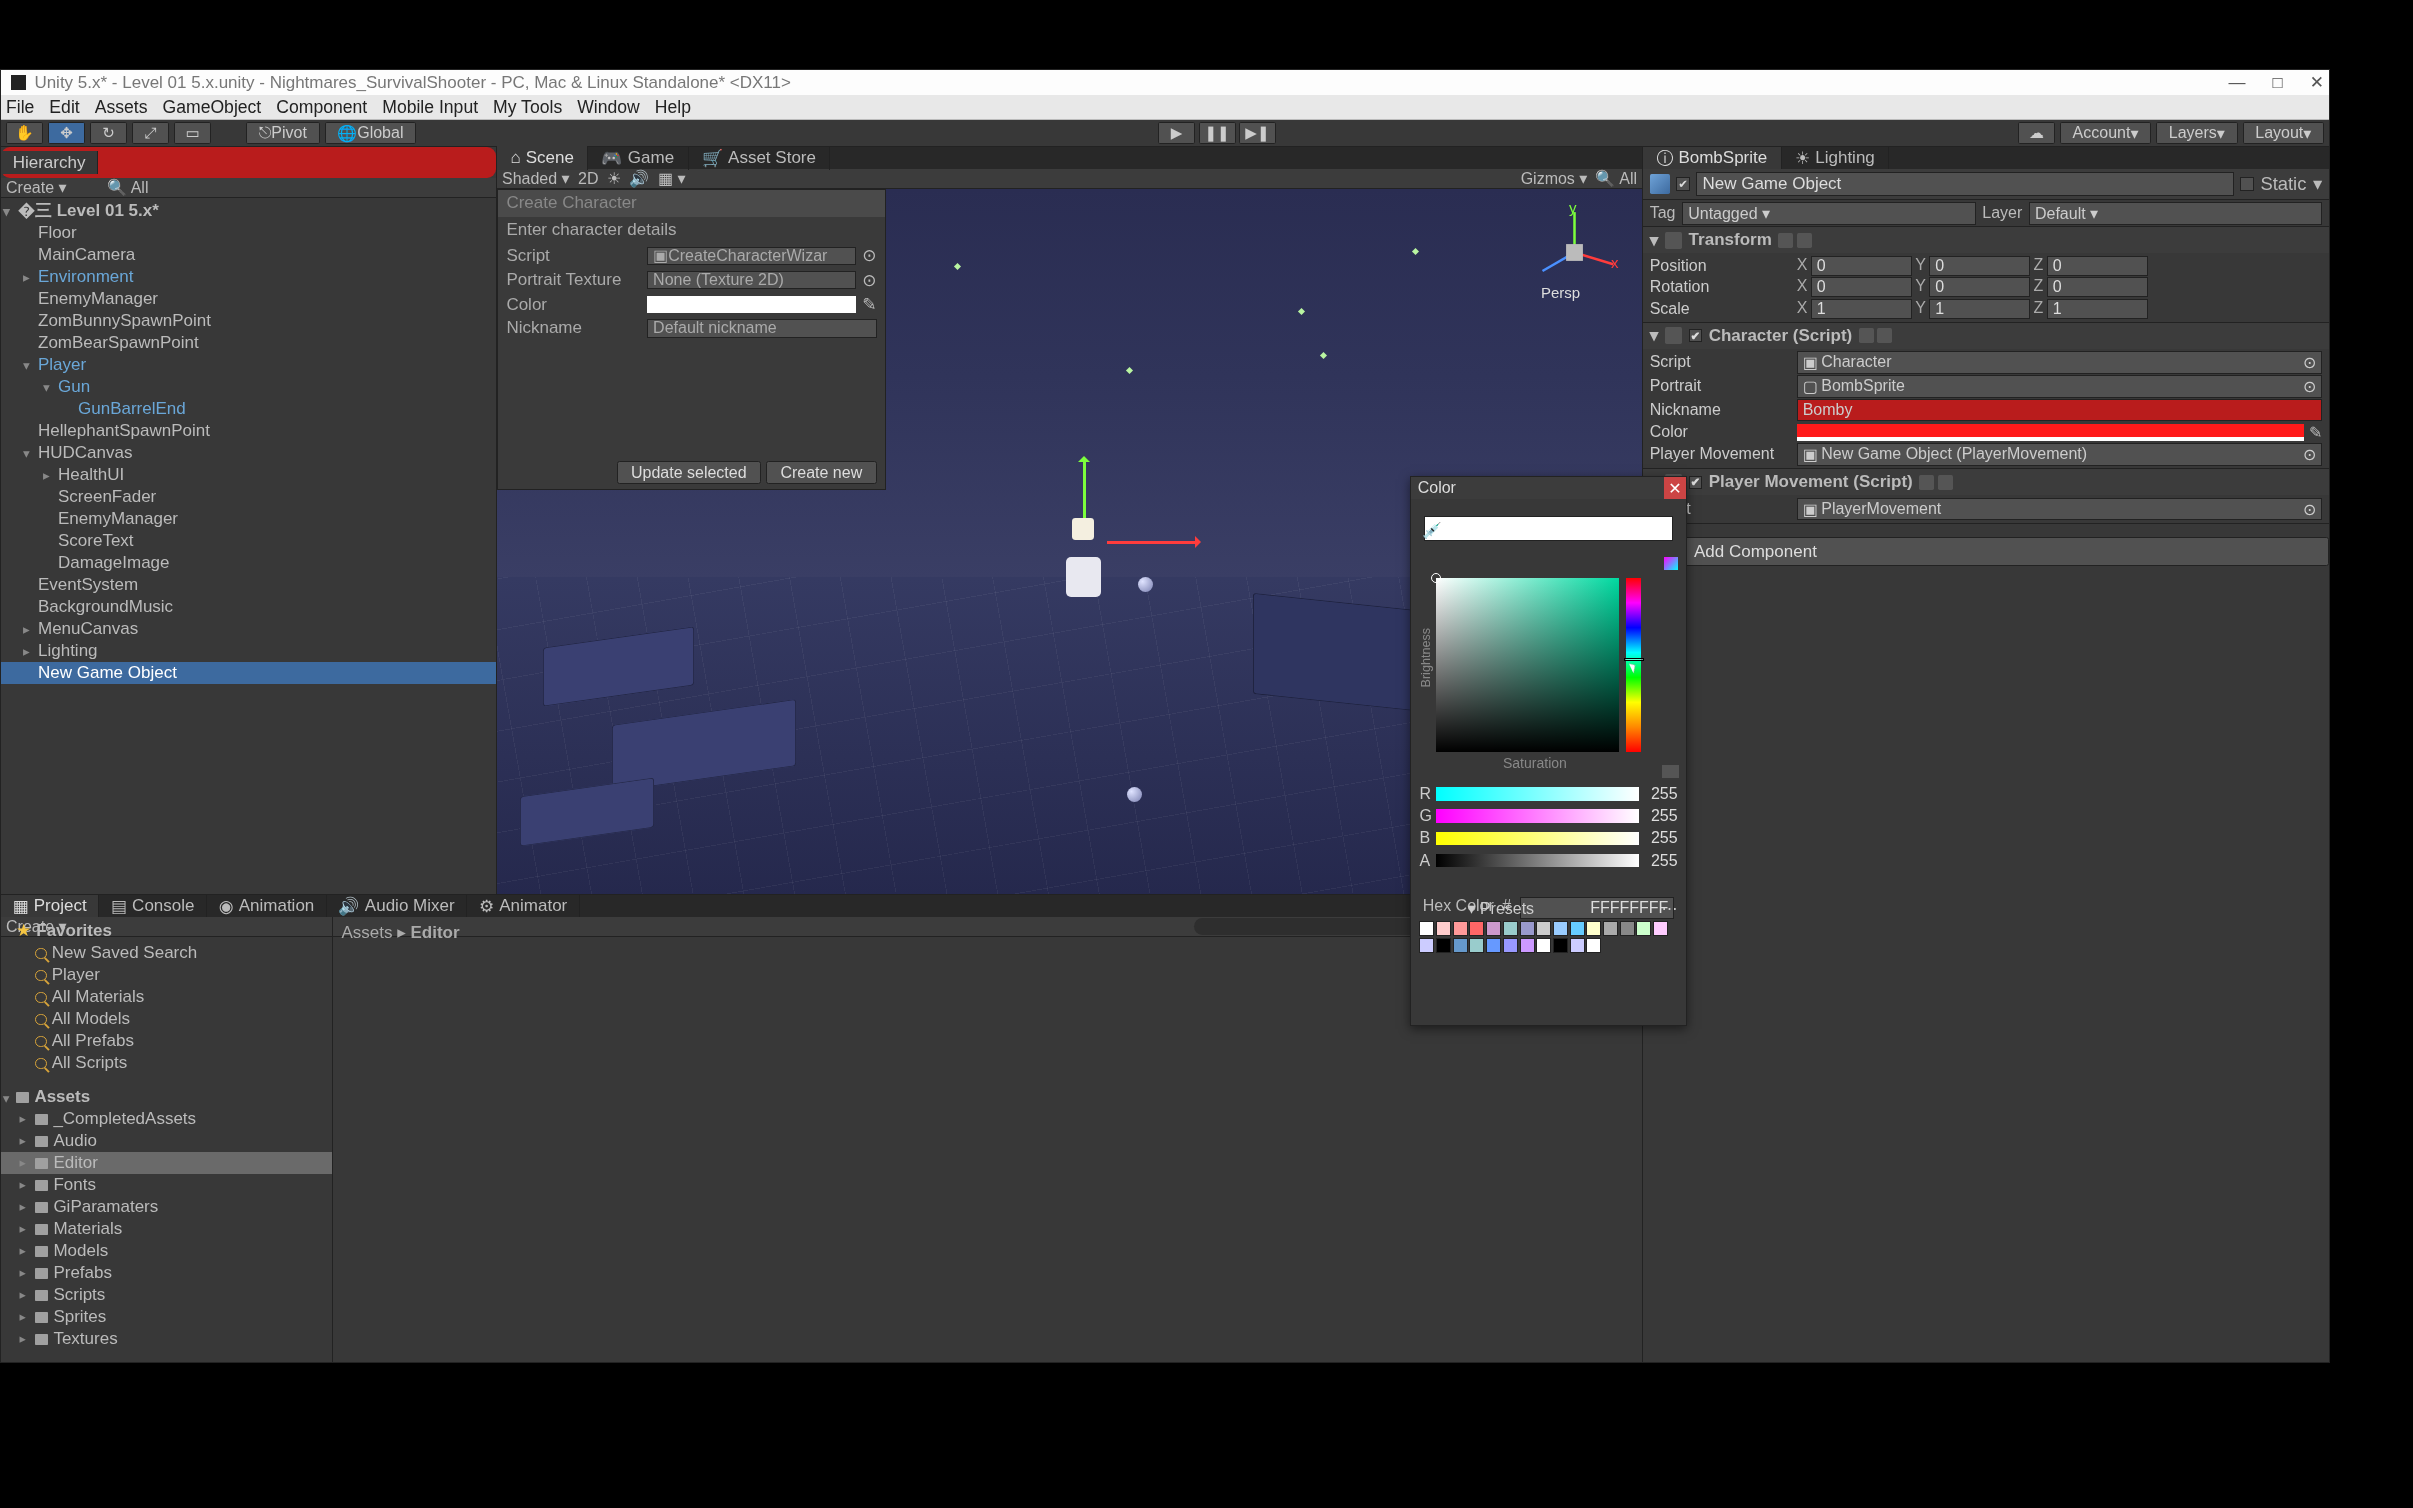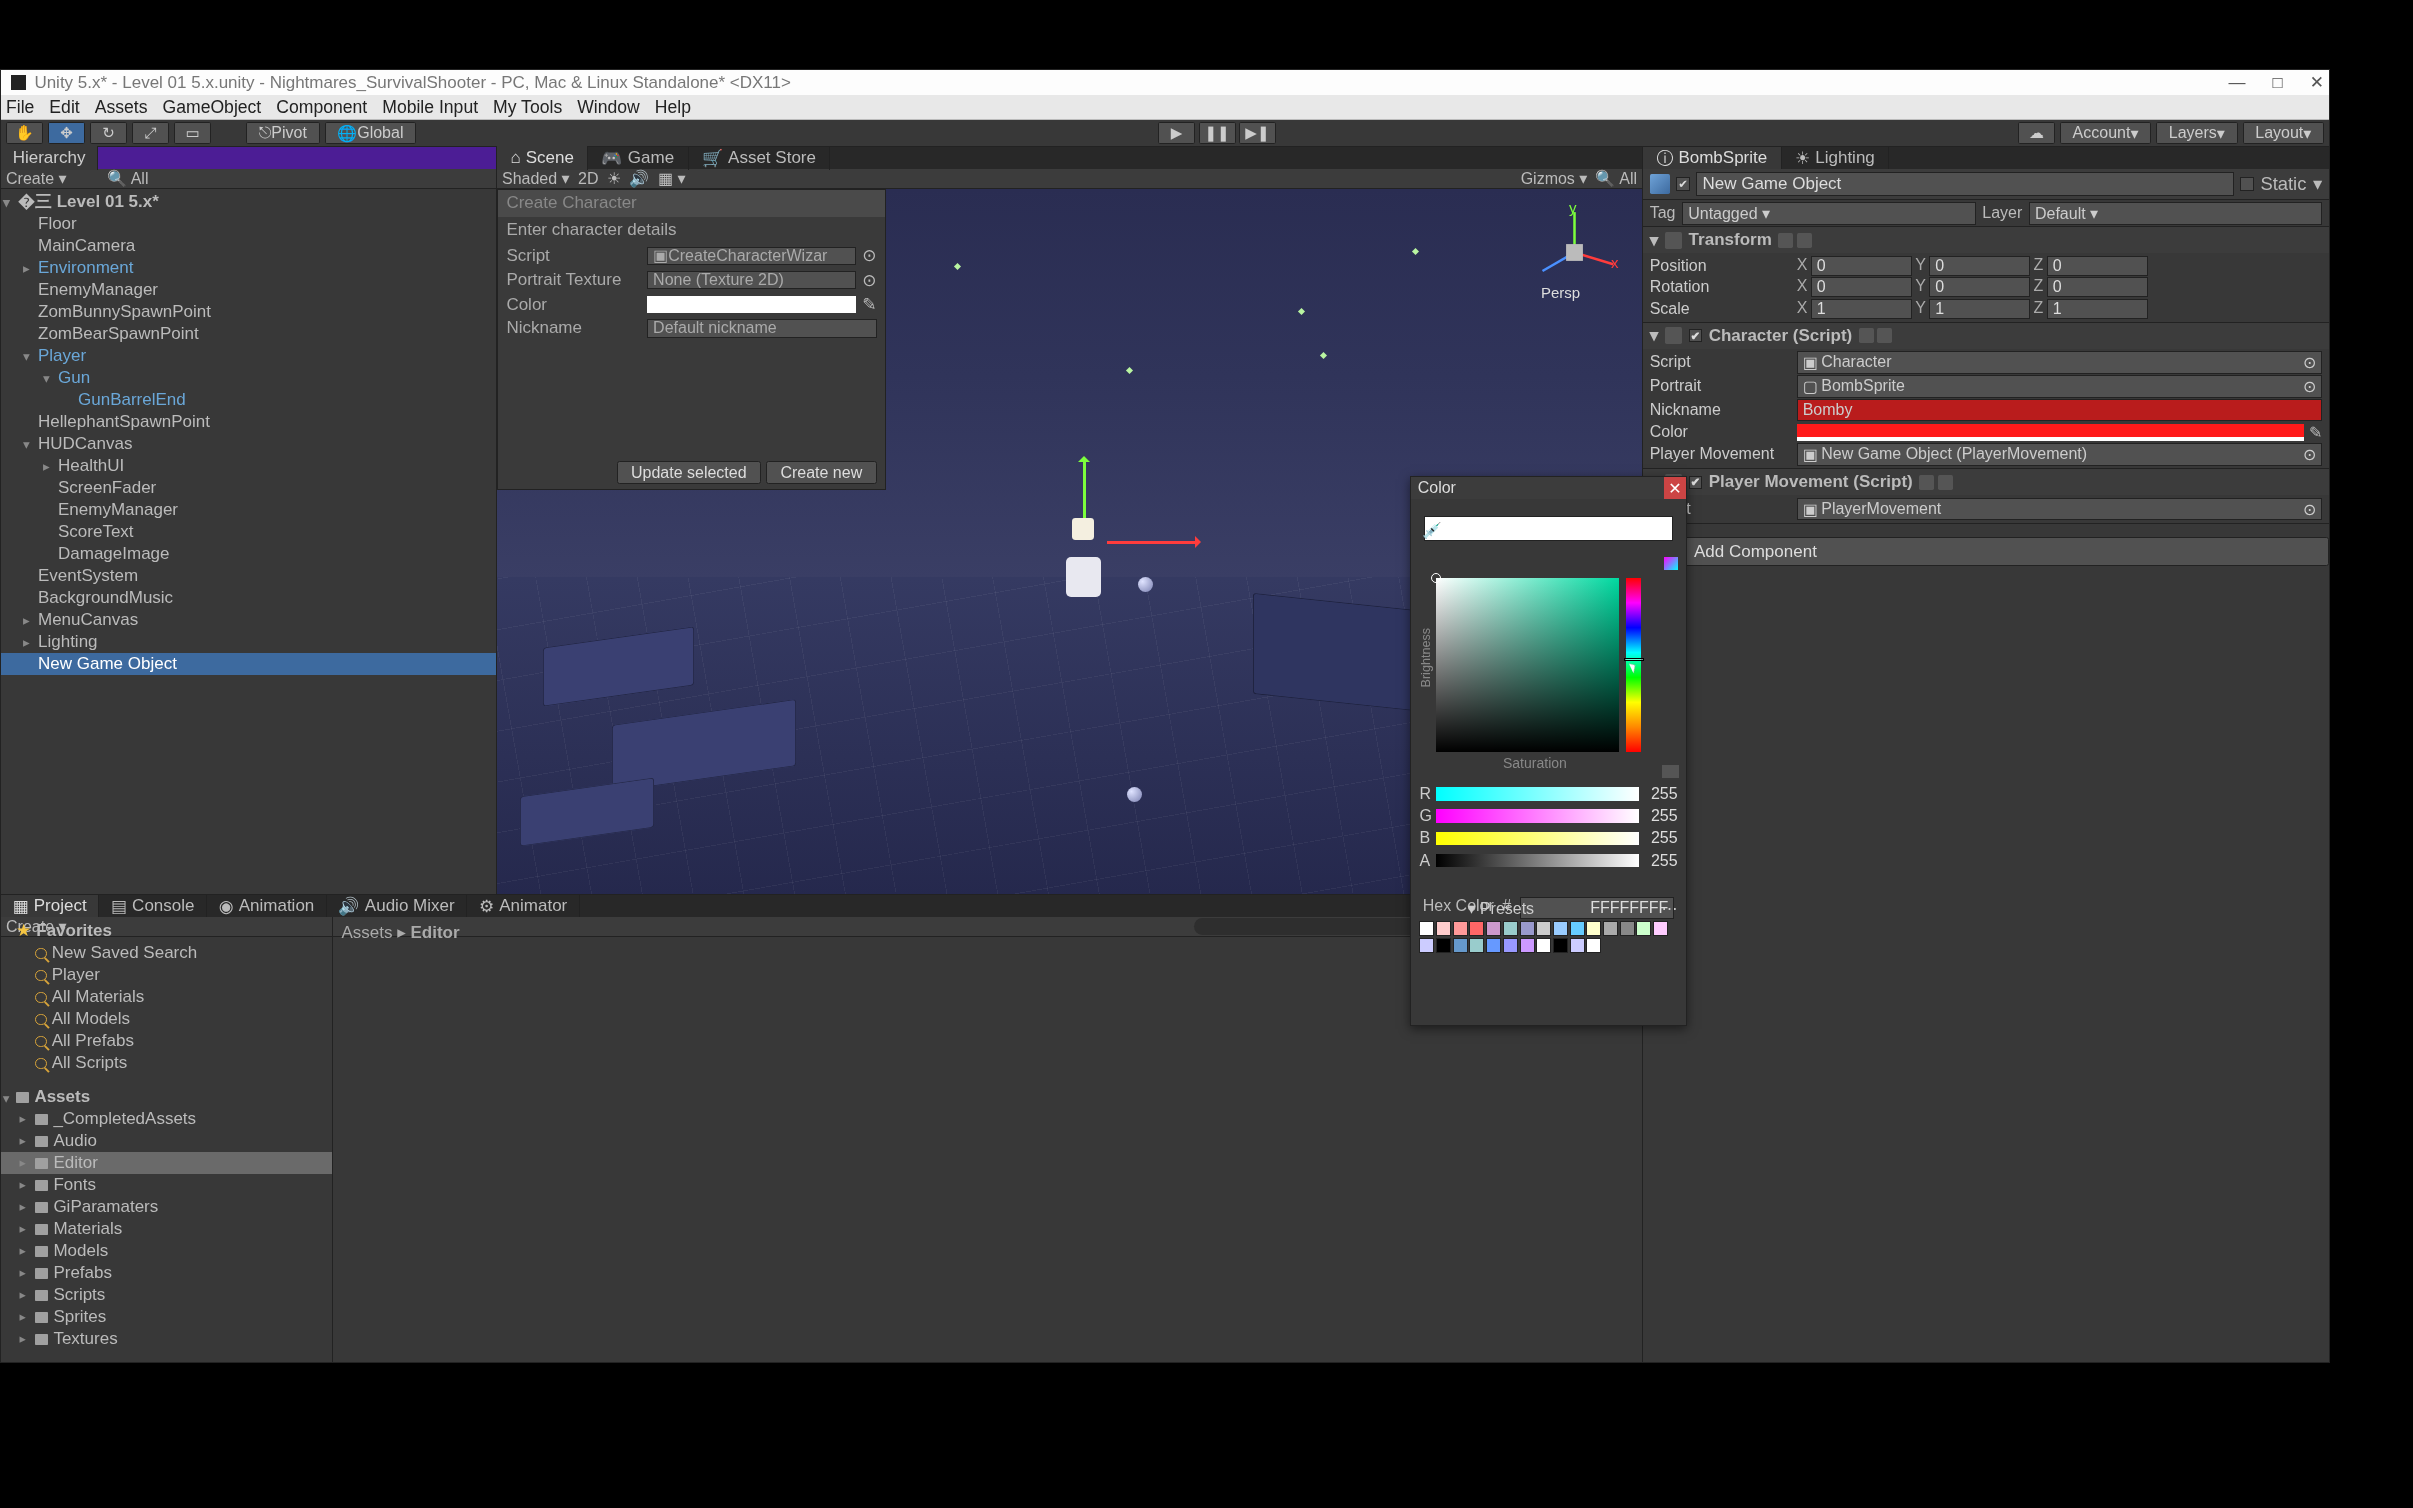--- a/index.html
+++ b/index.html
@@ -13,21 +13,21 @@
 .toolbar { height: 27px; background: #383838; display: flex; align-items: center; padding: 0 5px; gap: 5px; border-bottom: 0.8px solid #222; }
 .tbtn { width: 37px; height: 22px; background: #515151; border: 0.8px solid #222; border-radius: 1.7px; display: inline-flex; align-items: center; justify-content: center; color: #ccc; font-size: 15px; }
 .tbtn.wide { width: auto; padding: 0 11.7px; font-size: 16px; }
 .tbtn.active { background: #3d6a9f; }
 .spacer { flex: 1; }
 .play-cluster { display: flex; gap: 3.4px; }
 .body { position: absolute; top: 77px; left: 0; right: 0; bottom: 0; }
 
 
 .hierarchy { position: absolute; left: 0; top: 0; width: 496px; bottom: 0; background: #383838; border-right: 0.8px solid #222; }
-.panel-tab { height: 22px; background: #4c1d95; display: flex; align-items: center; }
+.panel-tab { height: 31px; background: #b91c1c; display: flex; align-items: center; border-radius: 9px; }
 .panel-tab .tab { background: #383838; padding: 1.7px 11.7px; font-size: 17px; color: #ccc; border-right: 0.8px solid #222; }
 .sub-toolbar { height: 20px; display: flex; align-items: center; gap: 6.7px; padding: 0 5px; font-size: 16px; color: #bbb; border-bottom: 0.8px solid #222; background: #3c3c3c; }
 .hierarchy-list { padding: 1.7px 0; font-size: 17px; line-height: 22px; }
 .hrow { padding-left: var(--ind,15px); position: relative; white-space: nowrap; }
 .hrow.bold { font-weight: bold; }
 .hrow.blue { color: #6aa7d8; }
 .hrow.sel { background: #3d6a9f; color: #fff; }
 .arrow { position: absolute; left: calc(var(--ind,15px) - 15px); top: 1.7px; font-size: 13.4px; color: #888; }
 
 

